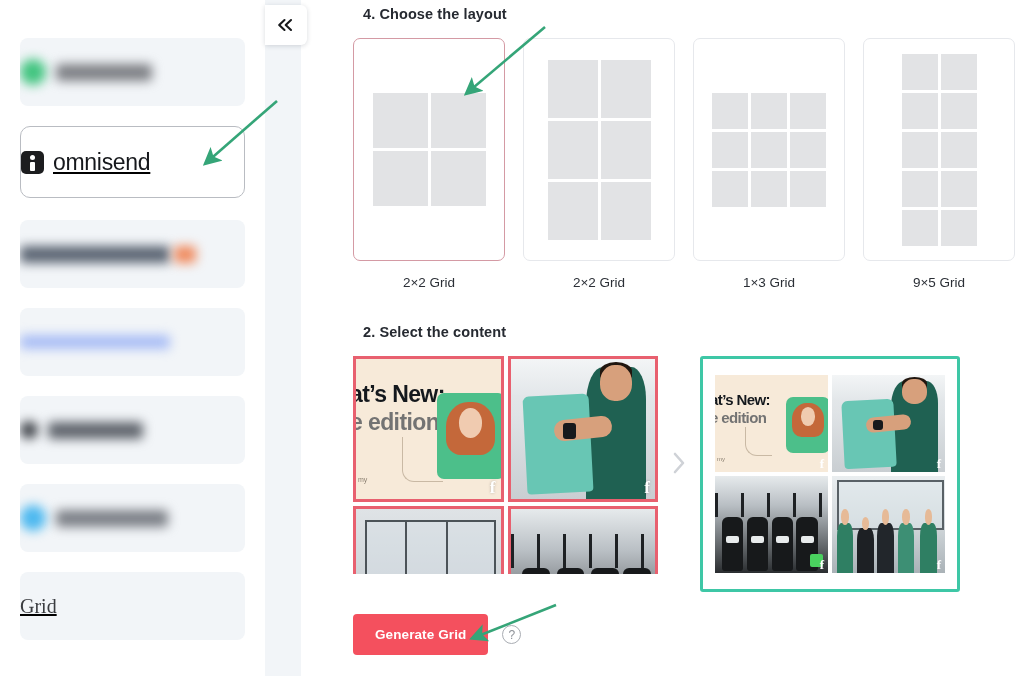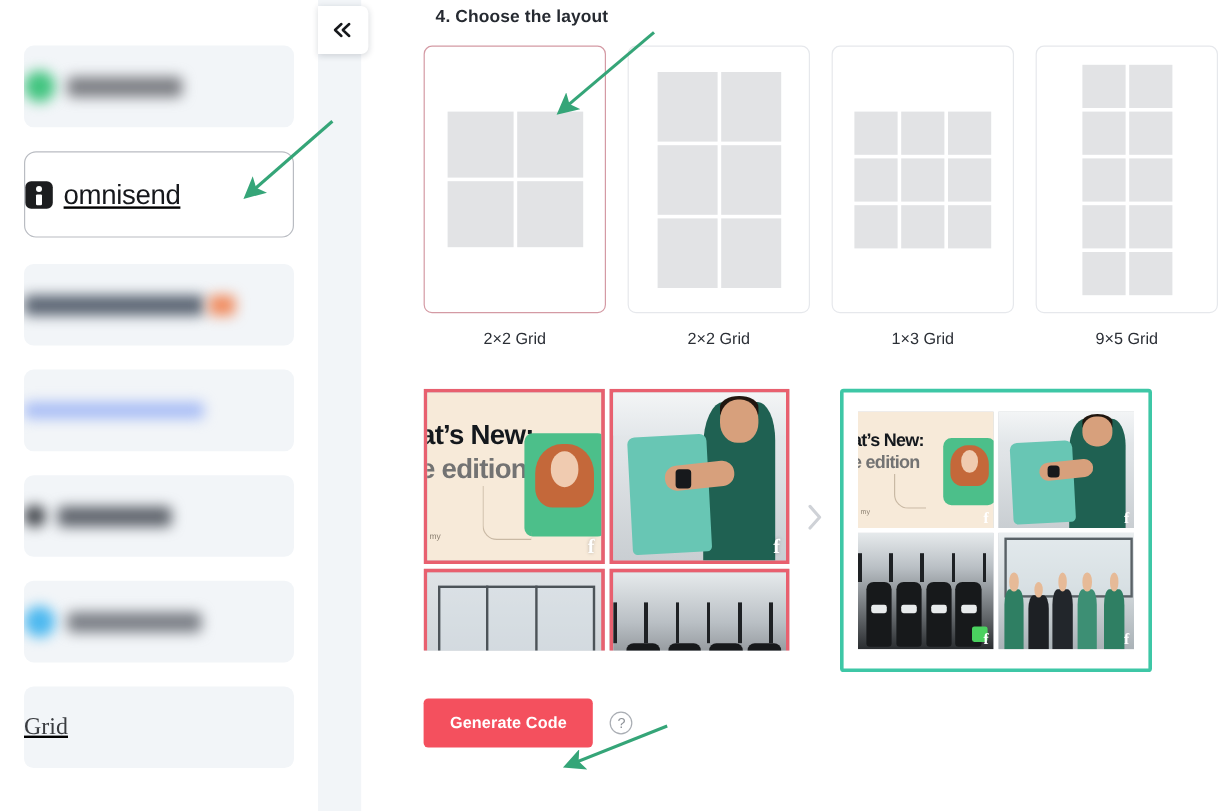--- a/index.html
+++ b/index.html
@@ -607,20 +607,21 @@
             <span class="mini-cell"></span>
             <span class="mini-cell"></span>
           </div>
         </div>
         <div class="layout-caption">9×5 Grid</div>
       </div>
 
     </div>
 
     <div class="content-section">
+      <h2 class="step-title">2. Select the content</h2>
 
       <div class="content-row">
 
         <div class="source-grid">
 
           <div class="tile">
             <div class="art art-news">
               <span class="hl1" style="left:-6px;top:22px;font-size:23px;">at’s New:</span>
               <span class="hl2" style="left:-6px;top:50px;font-size:23px;">e edition</span>
               <span class="card" style="right:-4px;top:34px;width:68px;height:86px;">
@@ -729,21 +730,21 @@
               <span class="fb">f</span>
             </div>
 
           </div>
         </div>
 
       </div>
     </div>
 
     <div class="generate-row">
-      <button class="btn-generate">Generate Code</button>
+      <button class="btn-generate">Generate Grid</button>
       <span class="help-icon">?</span>
     </div>
 
   </main>
 </div>
 
 <svg class="annots" width="1024" height="676" viewBox="0 0 1024 676">
   <defs>
     <marker id="ah" markerWidth="7" markerHeight="7" refX="5.4" refY="3.5" orient="auto">
       <path d="M0,0 L7,3.5 L0,7 L1.6,3.5 Z" fill="#35a578"></path>

